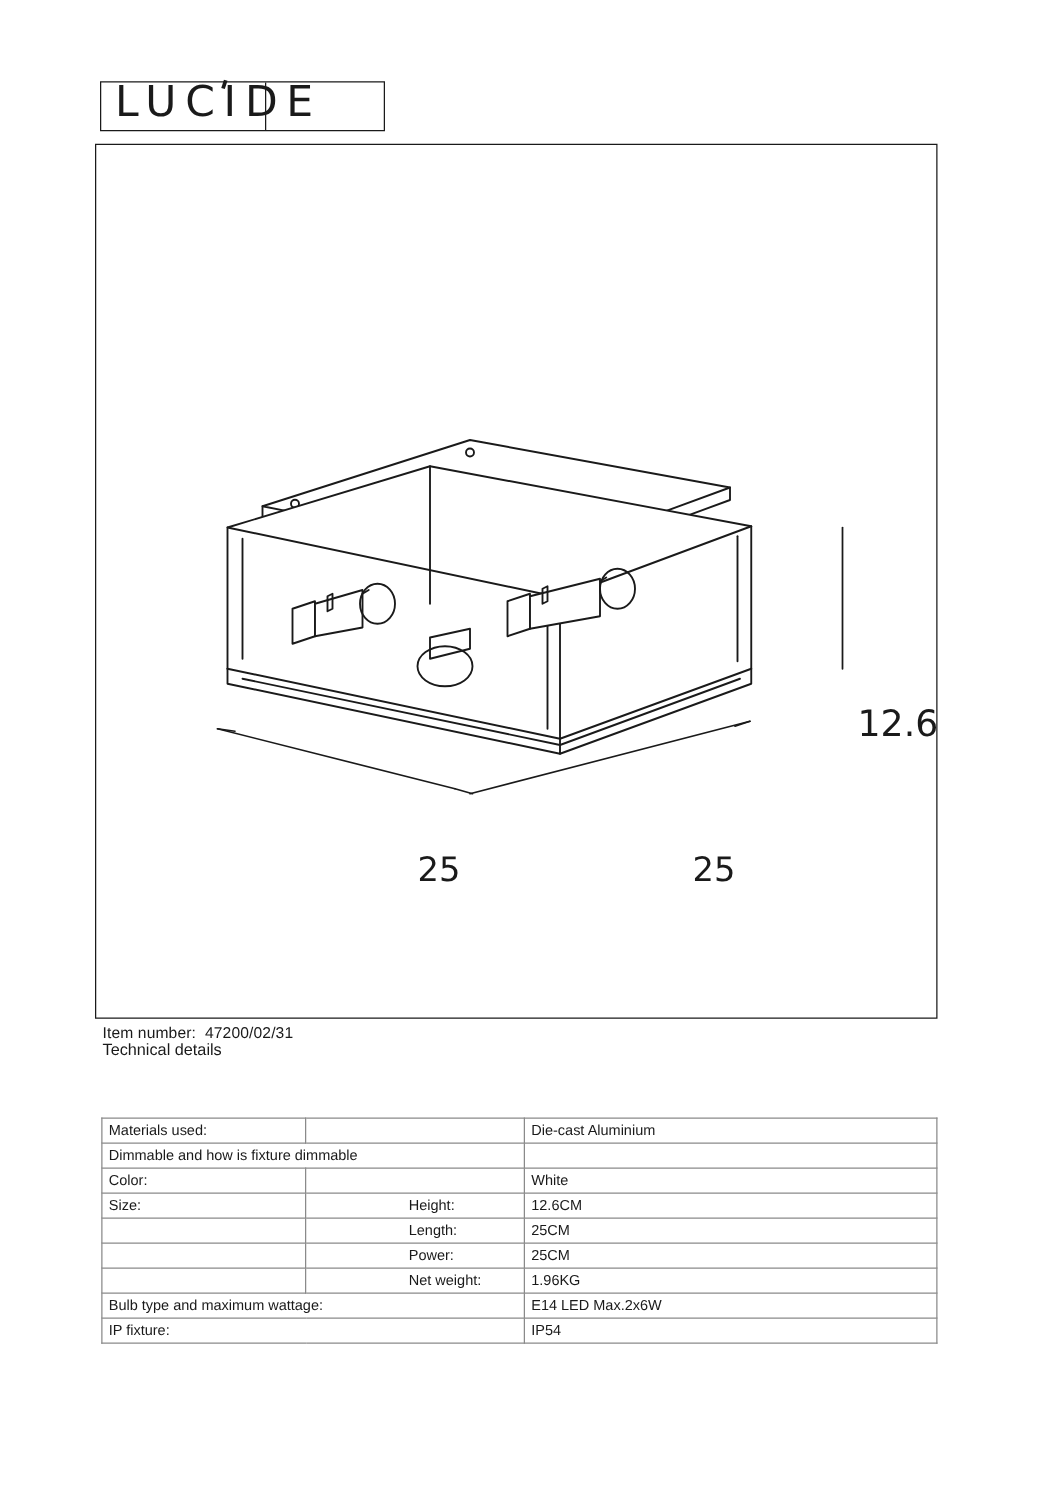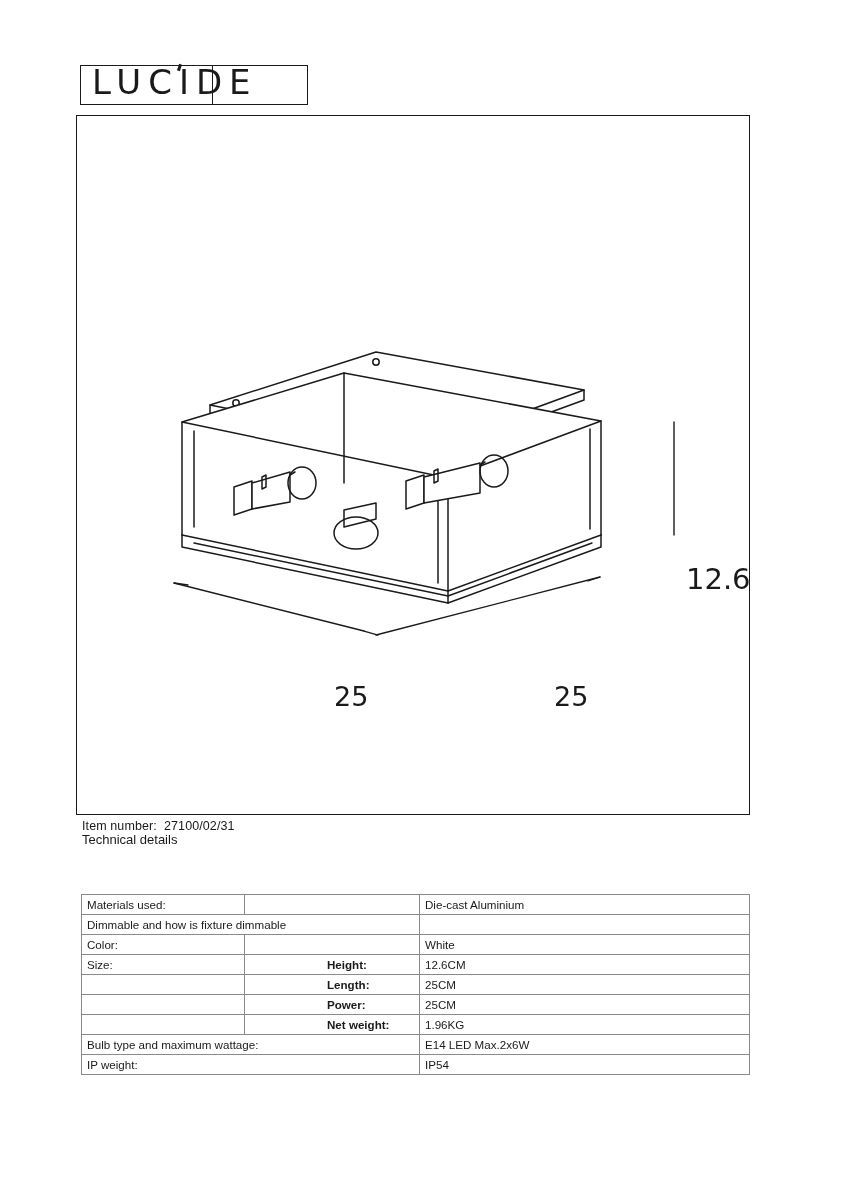--- a/index.html
+++ b/index.html
@@ -116,21 +116,21 @@
     height: 19px;
     padding: 0 0 0 5px;
     vertical-align: middle;
     line-height: 19px;
     overflow: hidden;
     white-space: nowrap;
   }
   .col-label { width: 163px; }
   .col-sub   { width: 175px; }
   .col-val   { width: 330px; }
-  .sub-indent { padding-left: 82px !important; font-weight: bold; }
+  .sub-indent { padding-left: 82px !important; }
 
   
   .dim {
     position: absolute;
     font-family: "DejaVu Sans", sans-serif;
     color: #1a1a1a;
   }
   .dim-h {
     left: 610px;
     top: 447px;
@@ -218,21 +218,21 @@
         <path d="M288 516 L302 520" stroke-width="1.3"></path>
         <path d="M524 462 L512 466" stroke-width="1.3"></path>
       </g>
     </svg>
 
     <div class="dim dim-h">12.6</div>
     <div class="dim dim-w1">25</div>
     <div class="dim dim-w2">25</div>
   </div>
 
-  <div class="item-number">Item number:  27100/02/31</div>
+  <div class="item-number">Item number:  47200/02/31</div>
 
   <div class="tech-title">Technical details</div>
 
   <table class="tech-table">
     <colgroup>
       <col class="col-label">
       <col class="col-sub">
       <col class="col-val">
     </colgroup>
     <tbody>
@@ -268,19 +268,19 @@
       <tr>
         <td></td>
         <td class="sub-indent">Net weight:</td>
         <td>1.96KG</td>
       </tr>
       <tr>
         <td colspan="2">Bulb type and maximum wattage:</td>
         <td>E14 LED Max.2x6W</td>
       </tr>
       <tr>
-        <td colspan="2">IP weight:</td>
+        <td colspan="2">IP fixture:</td>
         <td>IP54</td>
       </tr>
     </tbody>
   </table>
 
 </div>
 
 </body></html>

